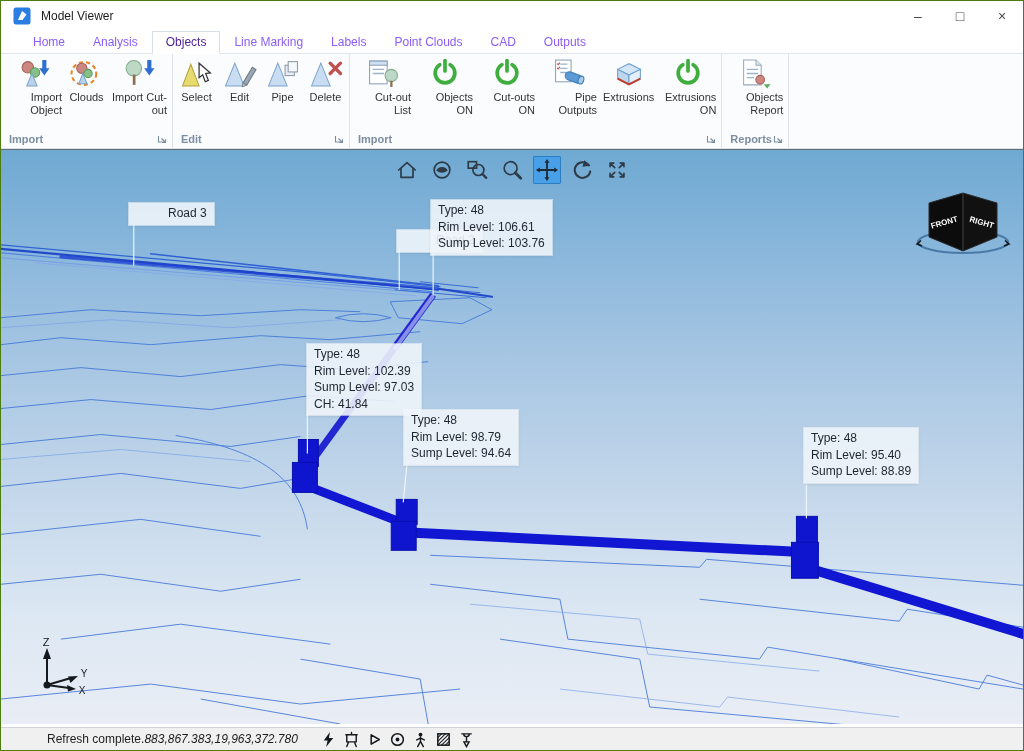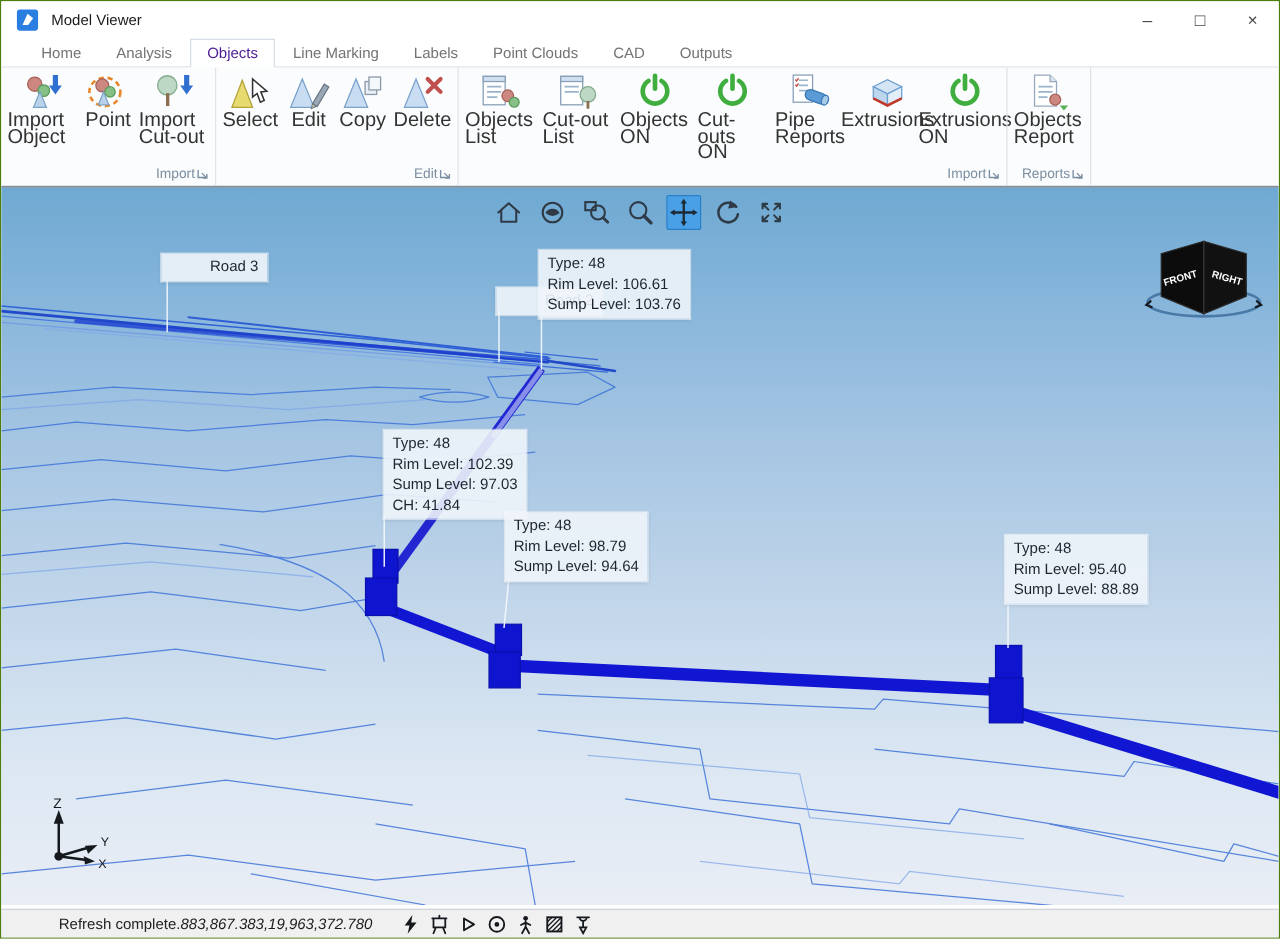--- a/index.html
+++ b/index.html
@@ -8,33 +8,33 @@
        border:1px solid #4d7c0f;font-family:"Liberation Sans",sans-serif;overflow:hidden;}
   
   .titlebar{flex:0 0 30px;display:flex;align-items:center;padding:0 0 0 12px;background:#fff;}
   .app-icon{width:18px;height:18px;margin-right:10px;}
   .win-title{font-size:12px;color:#1b1b1b;}
   .win-controls{margin-left:auto;display:flex;height:100%;}
   .win-btn{width:42px;height:100%;display:flex;align-items:center;justify-content:center;
            font-size:14px;color:#4a4a4a;cursor:default;}
   
   .tabbar{flex:0 0 22px;display:flex;align-items:flex-end;padding-left:18px;background:#fff;}
-  .tab{padding:3px 13px 3px;font-size:12px;color:#737373;border:1px solid transparent;line-height:15px;}
+  .tab{padding:3px 13px 3px;font-size:12px;color:#8b5cf6;border:1px solid transparent;line-height:15px;}
   .tab.active{color:#4c1d95;background:#fff;border-color:#d8dee5;border-bottom-color:#fff;position:relative;z-index:2;}
   
   .ribbon{flex:0 0 96px;background:#fbfcfd;border-top:1px solid #e2e6ea;border-bottom:1px solid #dde2e8;
           display:flex;margin-top:-1px;}
   .rgroup{display:flex;flex-direction:column;padding:1px 2px 0;position:relative;}
   .rgroup + .rgroup{border-left:1px solid #dfe4ea;}
   .rbuttons{display:flex;flex:1;align-items:flex-start;}
   .rbtn{display:flex;flex-direction:column;align-items:center;padding:3px 3px 0;min-width:43px;max-width:62px;}
   .rbtn svg{width:34px;height:31px;flex:0 0 31px;}
-  .rlab{font-size:16px;line-height:12.5px;color:#333;text-align:left;margin-top:2px;}
-  .rfooter{flex:0 0 17px;display:flex;align-items:center;justify-content:flex-end;
-           font-size:11px;color:#7b8da0;position:relative;padding:0 14px 2px 6px;}
+  .rlab{font-size:11px;line-height:12.5px;color:#333;text-align:right;margin-top:2px;}
+  .rfooter{flex:0 0 17px;display:flex;align-items:center;justify-content:flex-start;
+           font-size:11px;color:#7b8da0;position:relative;padding:0 14px 2px 6px;font-weight:bold;}
   .launcher{position:absolute;right:3px;bottom:4px;width:10px;height:10px;}
   .rspacer{flex:1;border-left:1px solid #dfe4ea;}
   
   .viewport{flex:0 0 575px;position:relative;border-top:1px solid #5f6d79;overflow:hidden;
     background:linear-gradient(180deg,#6fa9d2 0%,#84b4da 14%,#a3c4e2 34%,#c2d6ea 58%,#dde8f3 82%,#e9edf5 100%);}
   .scene{position:absolute;left:0;top:0;width:100%;height:100%;}
   .vtoolbar{position:absolute;top:6px;left:50%;transform:translateX(-50%);display:flex;gap:7px;z-index:6;}
   .vt-btn{width:28px;height:28px;display:flex;align-items:center;justify-content:center;border-radius:2px;}
   .vt-btn.active{background:#4aa0e6;box-shadow:inset 0 0 0 1px #2a7fc2;}
   .vt-btn svg{width:24px;height:24px;}
@@ -96,21 +96,21 @@
           </svg>
           <span class="rlab">Import Object</span>
         </div>
         <div class="rbtn">
           <svg viewBox="0 0 32 30">
             <ellipse cx="13" cy="15" rx="12" ry="11" fill="none" stroke="#e8872a" stroke-width="2" stroke-dasharray="4 3"></ellipse>
             <circle cx="11" cy="10" r="5" fill="#cc8880" stroke="#a85f58"></circle>
             <circle cx="17" cy="15" r="4" fill="#86c086" stroke="#5a9a5a"></circle>
             <polygon points="8,25 12,15 16,25" fill="#b9d2ec" stroke="#7aa3c8"></polygon>
           </svg>
-          <span class="rlab">Point</span>
+          <span class="rlab">Clouds</span>
         </div>
         <div class="rbtn">
           <svg viewBox="0 0 32 30">
             <circle cx="11" cy="10" r="7.5" fill="#bdd8c5" stroke="#83ab8d"></circle>
             <rect x="10" y="16" width="2.6" height="10" fill="#8a6f52"></rect>
             <path d="M24,2 h4 v8 h3 l-5,7 -5,-7 h3 z" fill="#2f6fd0"></path>
           </svg>
           <span class="rlab">Import Cut-out</span>
         </div>
       </div>
@@ -139,51 +139,41 @@
             <path d="M19,24 l-1,4 3.8,-1.8 z" fill="#d9c9a0" stroke="#6b7785" stroke-width="0.8"></path>
           </svg>
           <span class="rlab">Edit</span>
         </div>
         <div class="rbtn">
           <svg viewBox="0 0 32 30">
             <polygon points="11,5 20,27 2,27" fill="#c9ddf2" stroke="#7aa3cc"></polygon>
             <rect x="18" y="7" width="9" height="10" fill="#e8eef5" stroke="#8a98a8"></rect>
             <rect x="21" y="3.5" width="9" height="10" fill="#f5f8fb" stroke="#8a98a8"></rect>
           </svg>
-          <span class="rlab">Copy</span>
+          <span class="rlab">Pipe</span>
         </div>
         <div class="rbtn">
           <svg viewBox="0 0 32 30">
             <polygon points="11,5 20,27 2,27" fill="#c9ddf2" stroke="#7aa3cc"></polygon>
             <path d="M20,5 L30,15 M30,5 L20,15" stroke="#c0504d" stroke-width="3.2" stroke-linecap="round"></path>
           </svg>
           <span class="rlab">Delete</span>
         </div>
       </div>
       <div class="rfooter">
         <span>Edit</span>
         <svg class="launcher" viewBox="0 0 10 10">
           <path d="M1.5,2 v6 h6" fill="none" stroke="#7b8da0" stroke-width="1.1"></path>
           <path d="M4.5,4.5 L8.5,8.5 M8.5,5.2 V8.5 H5.2" fill="none" stroke="#7b8da0" stroke-width="1.1"></path>
         </svg>
       </div>
     </div>
 
     <div class="rgroup">
       <div class="rbuttons">
-        <div class="rbtn">
-          <svg viewBox="0 0 32 30">
-            <rect x="3" y="3" width="17" height="22" fill="#fff" stroke="#8aa0b8"></rect>
-            <rect x="3" y="3" width="17" height="4" fill="#cfe0f0" stroke="#8aa0b8"></rect>
-            <path d="M6,11 h11 M6,15 h11 M6,19 h8" stroke="#9ab4cc" stroke-width="1.4"></path>
-            <circle cx="22" cy="18" r="4.5" fill="#cc8880" stroke="#a85f58"></circle>
-            <circle cx="27" cy="23" r="3.8" fill="#86c086" stroke="#5a9a5a"></circle>
-          </svg>
-          <span class="rlab">Objects List</span>
-        </div>
         <div class="rbtn">
           <svg viewBox="0 0 32 30">
             <rect x="3" y="3" width="17" height="22" fill="#fff" stroke="#8aa0b8"></rect>
             <rect x="3" y="3" width="17" height="4" fill="#cfe0f0" stroke="#8aa0b8"></rect>
             <path d="M6,11 h11 M6,15 h11" stroke="#9ab4cc" stroke-width="1.4"></path>
             <circle cx="24" cy="17" r="6" fill="#bdd8c5" stroke="#83ab8d"></circle>
             <rect x="23" y="22" width="2.2" height="6" fill="#8a6f52"></rect>
           </svg>
           <span class="rlab">Cut-out List</span>
         </div>
@@ -204,21 +194,21 @@
         <div class="rbtn">
           <svg viewBox="0 0 32 30">
             <rect x="3" y="2" width="15" height="21" fill="#fff" stroke="#8aa0b8"></rect>
             <path d="M7.5,6 h7 M7.5,10 h7 M7.5,14 h7" stroke="#9ab4cc" stroke-width="1.3"></path>
             <path d="M4.6,5.5 l1,1 1.6,-2 M4.6,9.5 l1,1 1.6,-2" stroke="#c0504d" stroke-width="1.1" fill="none"></path>
             <g transform="rotate(20 21 19)">
               <rect x="12" y="15" width="17" height="8" rx="4" fill="#5b9bd5" stroke="#3a78b5"></rect>
               <ellipse cx="28" cy="19" rx="2.6" ry="3.9" fill="#a8cbe8" stroke="#3a78b5"></ellipse>
             </g>
           </svg>
-          <span class="rlab">Pipe Reports</span>
+          <span class="rlab">Pipe Outputs</span>
         </div>
         <div class="rbtn">
           <svg viewBox="0 0 32 30">
             <polygon points="5,11 16,5.5 27,11 16,16.5" fill="#d4e6f5" stroke="#6d9ed0"></polygon>
             <polygon points="5,11 5,20 16,25.5 16,16.5" fill="#bcd6ee" stroke="#6d9ed0"></polygon>
             <polygon points="27,11 27,20 16,25.5 16,16.5" fill="#e2eef8" stroke="#6d9ed0"></polygon>
             <path d="M5,20 L16,25.5 L27,20" stroke="#c0392b" stroke-width="2" fill="none"></path>
           </svg>
           <span class="rlab">Extrusions</span>
         </div>

